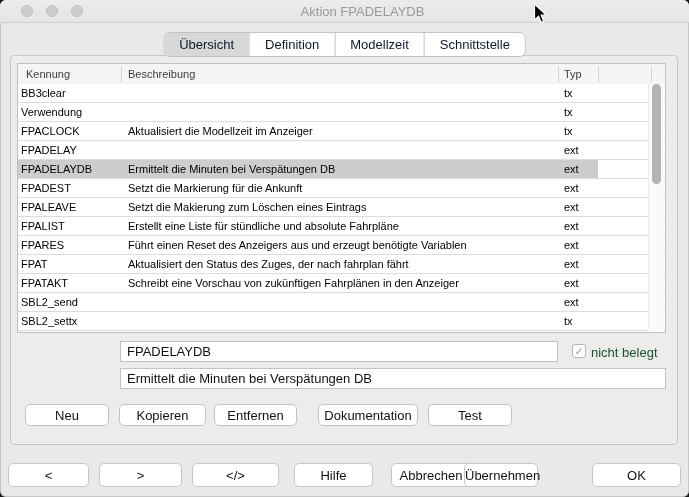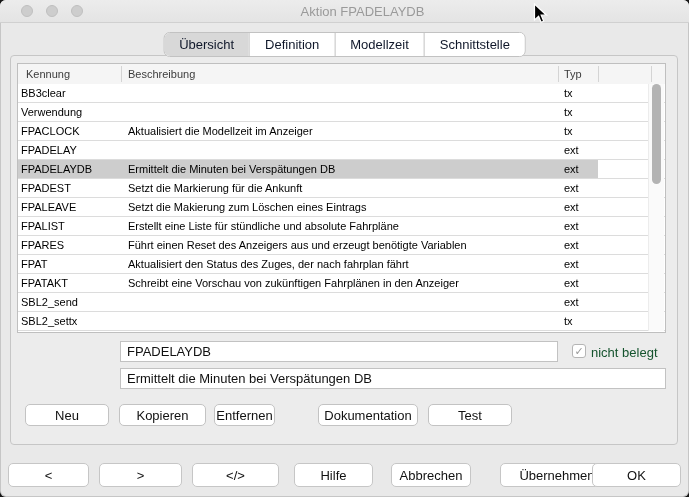--- a/index.html
+++ b/index.html
@@ -102,30 +102,30 @@
   .cb-label{position:absolute;left:591px;top:345px;font-size:13px;color:#14532d;z-index:2}
   
   .btn{
     position:absolute;background:#fff;border:1px solid #c3c3c3;border-radius:5px;
     font-family:"Liberation Sans","DejaVu Sans",sans-serif;font-size:13px;color:#111;
     box-sizing:border-box;text-align:center;padding:0;z-index:2;cursor:default;
   }
   .act{top:404px;height:22px}
   .act:nth-of-type(1){left:25px;width:84px}
   .act:nth-of-type(2){left:119px;width:87px}
-  .act:nth-of-type(3){left:214px;width:61px}
+  .act:nth-of-type(3){left:214px;width:83px}
   .act:nth-of-type(4){left:318px;width:100px}
   .act:nth-of-type(5){left:428px;width:84px}
   .fbtn{top:463px;height:24px;border-color:#c6c6c6}
   .fbtn:nth-of-type(1){left:8px;width:81px}
   .fbtn:nth-of-type(2){left:99px;width:83px}
   .fbtn:nth-of-type(3){left:192px;width:87px}
   .fbtn:nth-of-type(4){left:294px;width:79px}
   .fbtn:nth-of-type(5){left:391px;width:80px}
-  .fbtn:nth-of-type(6){left:500px;width:114px}
+  .fbtn:nth-of-type(6){left:464px;width:74px}
   .fbtn:nth-of-type(7){left:592px;width:89px}
   
   .cursor{position:absolute;left:533px;top:3px;z-index:10;pointer-events:none}
 </style>
 </head>
 <body>
 
 <div class="window">
 
   <div class="titlebar">

